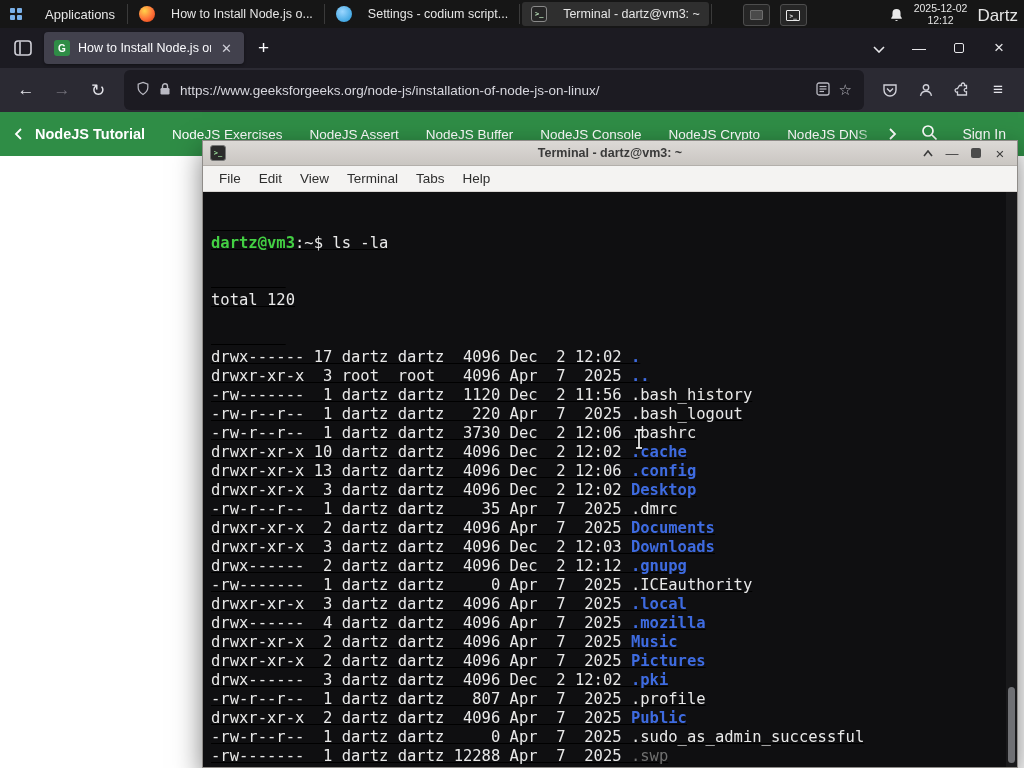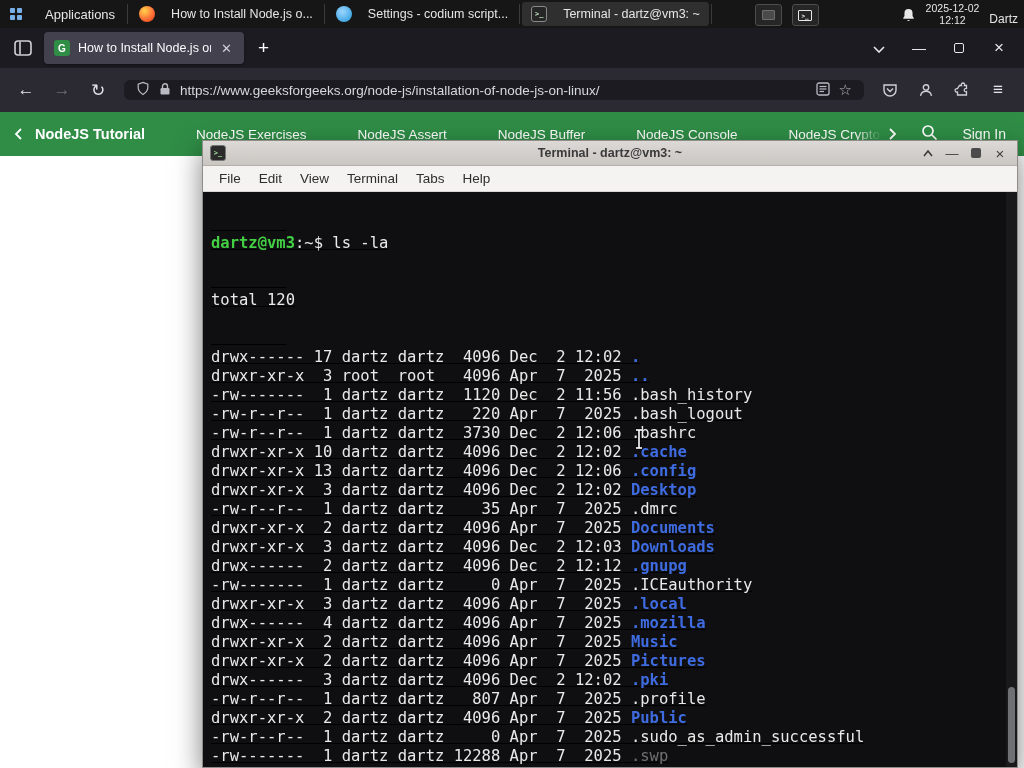--- a/index.html
+++ b/index.html
@@ -19,42 +19,42 @@
   .ticon{width:16px;height:16px;border-radius:50%;flex:none;}
   .firefox-icon{background:radial-gradient(circle at 35% 30%,#ffd24a,#ff7139 55%,#d93a0a);}
   .codium-icon{background:radial-gradient(circle at 40% 35%,#9bd6ff,#2196d9);}
   .ticon.terminal-icon{border-radius:3px;background:#262626;border:1px solid #8a8a8a;color:#bfe9bf;font:bold 7px "DejaVu Sans Mono",monospace;display:flex;align-items:center;justify-content:center;}
   .tray{margin-left:auto;display:flex;align-items:flex-end;gap:10px;padding-right:4px;}
   .tray-box{width:27px;height:22px;background:#262626;border:1px solid #4d4d4d;border-radius:3px;display:flex;align-items:center;justify-content:center;flex:none;}
   .winglyph{width:13px;height:10px;background:#4a4a4a;border:1px solid #6d6d6d;border-radius:1px;}
   .termglyph{width:14px;height:11px;border:1px solid #e8e8e8;border-radius:1px;color:#e8e8e8;font:bold 6px "DejaVu Sans Mono",monospace;display:flex;align-items:center;justify-content:center;}
   .tray-gap{width:62px;}
   .clock{text-align:center;font-size:10.5px;line-height:12px;white-space:nowrap;}
-  .puser-name{font-size:12px;padding-right:2px;}
+  .puser-name{font-size:17px;padding-right:2px;}
 
   
   .browser{position:absolute;top:28px;left:0;width:1024px;height:740px;background:#fff;z-index:1;}
   .tabbar{height:40px;background:#1c1b22;display:flex;align-items:center;padding:0 8px;gap:6px;}
   .ffview{width:30px;height:28px;border-radius:4px;display:flex;align-items:center;justify-content:center;}
   .tab{display:flex;align-items:center;gap:8px;background:#42414d;height:32px;border-radius:4px;padding:0 10px;width:200px;color:#fbfbfe;font-size:12.5px;box-shadow:0 1px 3px rgba(0,0,0,.4);}
   .tab-title{flex:1;white-space:nowrap;overflow:hidden;}
   .favicon{width:16px;height:16px;border-radius:3px;background:#2f8d46;color:#fff;font:bold 10px "Liberation Sans",sans-serif;display:flex;align-items:center;justify-content:center;flex:none;}
   .tab-close{font-size:13px;color:#cfcfd8;padding:0 2px;}
   .newtab{color:#fbfbfe;font-size:19px;padding:0 8px;}
   .tab-spacer{flex:1;}
   .win-ctl{color:#e6e6e9;font-size:14px;width:34px;text-align:center;}
   .maxbox{display:inline-block;width:10px;height:10px;border:1.5px solid #e6e6e9;border-radius:2px;}
   .navbar{height:44px;background:#2b2a33;display:flex;align-items:center;padding:0 10px;gap:4px;}
   .nav-ico{width:32px;height:32px;display:flex;align-items:center;justify-content:center;color:#e4e4ea;font-size:17px;border-radius:4px;flex:none;}
   .nav-ico.disabled{color:#6f6e77;}
-  .urlbar{flex:1;height:20px;background:#1c1b22;border-radius:6px;display:flex;align-items:center;padding:0 12px;gap:9px;color:#cfcfd8;font-size:13.5px;margin:0 6px;min-width:0;}
+  .urlbar{flex:1;height:40px;background:#1c1b22;border-radius:6px;display:flex;align-items:center;padding:0 12px;gap:9px;color:#cfcfd8;font-size:13.5px;margin:0 6px;min-width:0;}
   .url-text{flex:1;white-space:nowrap;overflow:hidden;color:#d7d7de;}
   .gfg-nav{height:44px;background:#2f8d46;display:flex;align-items:center;color:#fff;font-size:13.5px;padding:0 14px;gap:27px;overflow:hidden;position:relative;}
   .gfg-primary{font-weight:bold;font-size:14.5px;display:flex;align-items:center;gap:13px;white-space:nowrap;}
-  .nav-item{white-space:nowrap;margin-left:24px;}
+  .nav-item{white-space:nowrap;}
   .gfg-right{position:absolute;right:0;top:0;height:100%;display:flex;align-items:center;gap:24px;background:linear-gradient(90deg,rgba(47,141,70,0),#2f8d46 16%);padding:0 18px 0 34px;}
   .signin{font-size:14px;white-space:nowrap;}
   .page{height:612px;background:#fff;}
 
   
   .termwin{position:absolute;left:202px;top:140px;width:816px;height:628px;z-index:10;border:1px solid #8f8c89;box-shadow:0 10px 26px rgba(0,0,0,.5);display:flex;flex-direction:column;background:#0f0f11;}
   .t-title{height:25px;background:linear-gradient(#dcd9d6,#cac6c2);display:flex;align-items:center;padding:0 7px;border-bottom:1px solid #b3afab;position:relative;flex:none;}
   .t-ico{width:16px;height:16px;border-radius:3px;background:#2b2b2b;border:1px solid #777;color:#9fe59f;font:bold 7px "DejaVu Sans Mono",monospace;display:flex;align-items:center;justify-content:center;z-index:2;}
   .t-title-text{position:absolute;left:0;right:0;text-align:center;font-weight:bold;font-size:12.5px;color:#3a3a3a;}
   .t-ctls{margin-left:auto;display:flex;align-items:center;gap:4px;z-index:2;}

